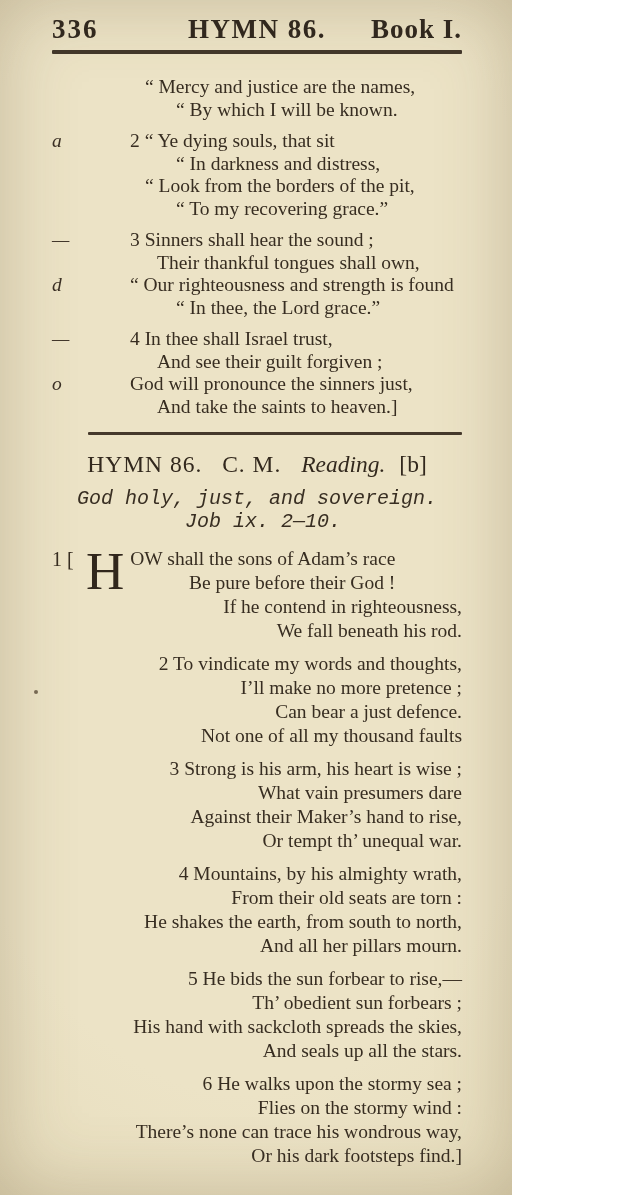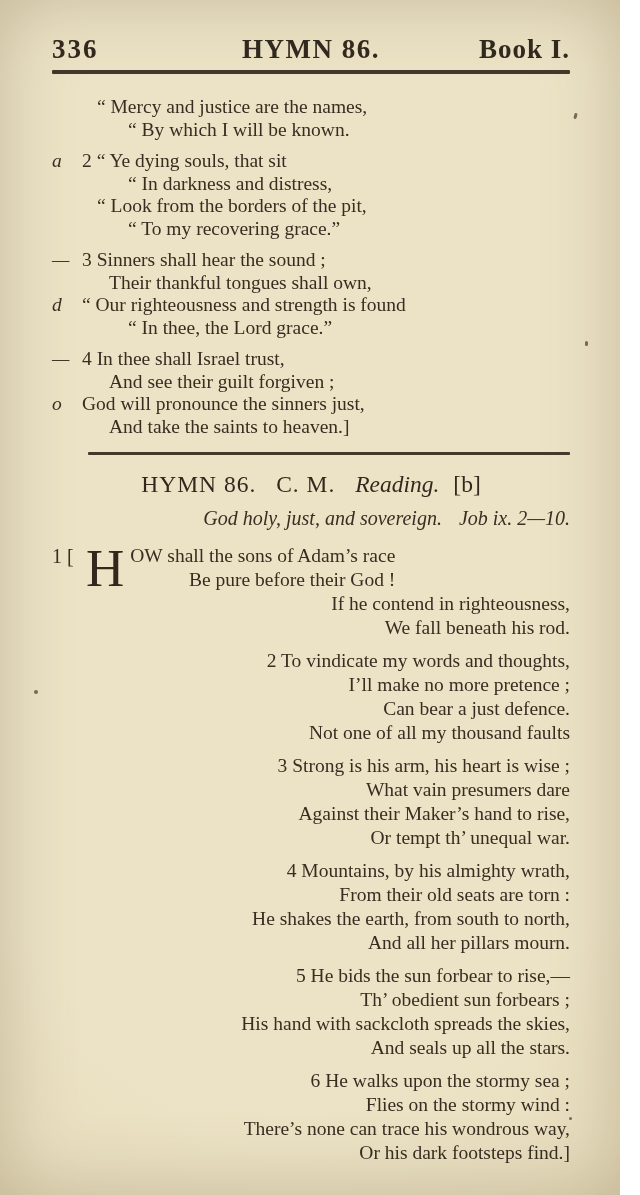--- a/index.html
+++ b/index.html
@@ -1,62 +1,62 @@
 <!DOCTYPE html>
 <html><head>
 <meta charset="utf-8">
 <style>
   * { box-sizing: border-box; margin: 0; padding: 0; }
   html,body { width: 640px; }
   body { font-family: "Liberation Serif", "DejaVu Serif", serif; }
 
   .page {
     position: relative;
-    width: 620px;
+    width: 512px;
     height: 1195px;
     overflow: hidden;
     background: radial-gradient(ellipse 120% 90% at 48% 42%, #ece3c6 55%, #e1d6b2 100%);
     box-shadow: inset 0 0 75px rgba(110, 90, 55, 0.30);
     color: #372d21;
     padding: 14px 50px 0 52px;
   }
 
   
   .header {
     display: grid;
     grid-template-columns: 1fr auto 1fr;
     align-items: baseline;
     font-size: 27px;
     font-weight: bold;
     color: #31281e;
   }
   .page-num { letter-spacing: 2px; }
   .running-title { letter-spacing: 1.5px; text-align: center; }
-  .book-label { text-align: right; letter-spacing: 1px; margin-top: 20px; }
+  .book-label { text-align: right; letter-spacing: 1px; }
   .header-rule { height: 4px; background: #42372a; margin-top: 5px; border-radius: 1px; }
 
   
   .prev { margin-top: 22px; font-size: 19.5px; }
-  .pline { display: flex; line-height: 22.5px; }
+  .pline { display: flex; line-height: 22.5px; gap: 48px; }
   .pline.gap { margin-top: 9px; }
   .marker { width: 30px; flex: none; font-style: italic; color: #3a2f24; }
   .ltext { white-space: nowrap; }
   .ind0 { padding-left: 0; }
   .ind1 { padding-left: 15px; }
   .ind2 { padding-left: 27px; }
   .ind3 { padding-left: 46px; text-align: center; }
 
   .divider { height: 3px; background: #45392b; margin: 14px 0 16px 36px; border-radius: 1px; }
 
   
   .hymn-head { text-align: center; font-size: 23.5px; color: #32281d; }
   .t-num { letter-spacing: 1px; margin-right: 14px; }
   .t-meter { letter-spacing: 1px; margin-right: 14px; text-align: center; }
   .t-tune { font-style: italic; margin-right: 8px; }
-  .subject { text-align: right; font-style: italic; font-size: 20px; margin-top: 9px; color: #38210; color: #382e22; }
+  .subject { text-align: center; font-style: italic; font-size: 20px; margin-top: 9px; color: #38210; color: #382e22; font-family: Liberation Mono, monospace; }
   .ref { margin-left: 12px; }
 
   
   .hymn-body { margin-top: 14px; font-size: 19.5px; }
   .stanza { margin-top: 9px; }
   .hline { line-height: 24px; white-space: nowrap; text-align: right; }
   .hl1 { padding-left: 32px; }
   .hl2 { padding-left: 64px; }
   .hl3 { padding-left: 0; margin-left: 40px; }
   .hl4 { padding-left: 36px; }

